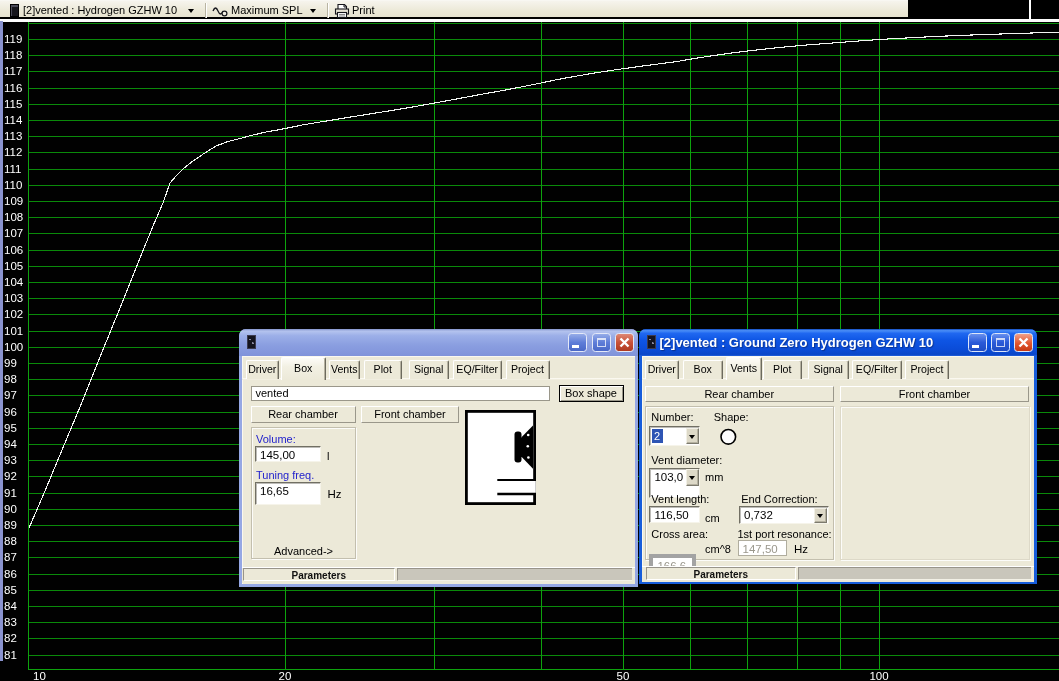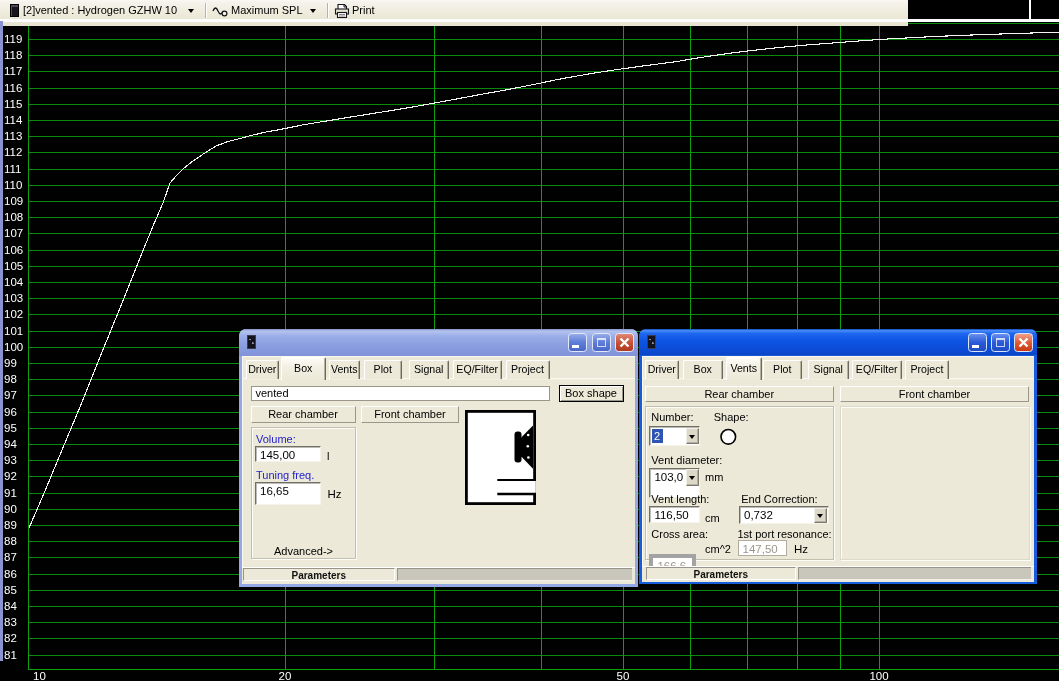--- a/index.html
+++ b/index.html
@@ -97,21 +97,21 @@
       <text x="4" y="626">83</text>
       <text x="4" y="642">82</text>
       <text x="4" y="659">81</text>
       <text x="33" y="680">10</text>
       <text x="285" y="680" text-anchor="middle">20</text>
       <text x="623" y="680" text-anchor="middle">50</text>
       <text x="879" y="680" text-anchor="middle">100</text>
     </g>
     <polyline points="29,528 45,491 62,450 80,407 100,357 120,308 140,258 153,226 163,203 170,183 176,176 184,168 193,161 204,153.5 216,146 228,141.5 240,138.5 253,135 266,132 284,128.8 302,125 322,121.7 342,118.4 362,115.2 382,112 402,108.8 418,106 434,103.1 450,100.2 466,97.2 482,94.2 500,91.0 520,87.2 539,83.4 558,79.4 577,76.0 596,72.8 614,70.0 634,67.2 655,64.4 677,61.5 700,57.6 727,53.6 748,50.9 780,47.4 804,45.2 830,43.2 856,41.2 882,39.3 910,37.8 935,36.5 959,35.5 985,34.5 1010,33.7 1035,32.9 1059,32.2" fill="none" stroke="#f2f5f2" stroke-width="1.1" shape-rendering="crispEdges"></polyline>
   </svg>
-<div style="position:absolute;left:0;top:0;width:908px;height:26px;background:linear-gradient(180deg,#f6f4ed 0%,#ece9d8 60%,#e7e3d0 100%);border-top:1px solid #f8f7f2;box-sizing:border-box">
+<div style="position:absolute;left:0;top:0;width:908px;height:17px;background:linear-gradient(180deg,#f6f4ed 0%,#ece9d8 60%,#e7e3d0 100%);border-top:1px solid #f8f7f2;box-sizing:border-box">
     <div style="position:absolute;left:10px;top:3px;width:9px;height:13px;background:#16161c;border:1px solid #000;box-sizing:border-box;box-shadow:inset 1px 2px 0 #4a4a58"></div>
     <div class="tbt" style="left:23px;top:3px">[2]vented : Hydrogen GZHW 10</div>
     <div style="position:absolute;left:188px;top:8px;width:0;height:0;border-left:3.5px solid transparent;border-right:3.5px solid transparent;border-top:4px solid #000"></div>
     <div style="position:absolute;left:205px;top:2px;width:1px;height:15px;background:#b8b4a2;border-right:1px solid #fff"></div>
     <svg style="position:absolute;left:212px;top:3px" width="18" height="13" viewBox="0 0 18 13">
       <path d="M1 7 Q3.5 1 6 7 Q8.5 13 11 7" fill="none" stroke="#16161c" stroke-width="1.3"></path>
       <circle cx="12.5" cy="9.5" r="2.4" fill="#f4f2e4" stroke="#16161c" stroke-width="1.2"></circle>
     </svg>
     <div class="tbt" style="left:231px;top:3px">Maximum SPL</div>
     <div style="position:absolute;left:310px;top:8px;width:0;height:0;border-left:3.5px solid transparent;border-right:3.5px solid transparent;border-top:4px solid #000"></div>
@@ -178,20 +178,21 @@
       <line x1="32.3" y1="84" x2="71" y2="84" stroke="#000" stroke-width="2.6"></line>
     </svg>
     <div style="position:absolute;left:3px;top:238.3px;width:392.5px;height:15.5px;background:#ece9d8;border-top:1px solid #fff"></div>
     <div style="position:absolute;left:4px;top:239.3px;width:151.5px;height:13.5px;background:#ece9d8;border:1px solid #98948a;border-right-color:#fff;border-bottom-color:#fff;box-sizing:border-box;text-align:center;font:bold 10px 'Liberation Sans',sans-serif;line-height:13px;color:#111">Parameters</div>
     <div style="position:absolute;left:157.5px;top:239.3px;width:235.0px;height:13.5px;background:#c9c6bb;border:1px solid #98948a;border-right:none;border-bottom-color:#f2f0e6;box-sizing:border-box"></div>
   </div>
 <div style="position:absolute;left:638.5px;top:328.5px;width:398.5px;height:255px">
     <div style="position:absolute;inset:0;background:#175ddb;border-radius:7px 7px 0 0"></div>
     <div style="position:absolute;left:0;top:0;width:100%;height:27px;border-radius:7px 7px 0 0;background:linear-gradient(180deg,#0c46bb 0%,#4a8ef8 6%,#2068f0 16%,#0e55e4 42%,#0b4cd8 75%,#0a46c8 94%,#2260dc 100%)"></div>
     <div style="position:absolute;left:8px;top:6px;width:9px;height:14px;background:#14141e;border:1px solid #3c3c50;box-sizing:border-box;background-image:radial-gradient(circle at 30% 30%, #8a8aa0 0.8px, transparent 1px),radial-gradient(circle at 70% 60%, #8a8aa0 0.8px, transparent 1px)"></div>
+    <div style="position:absolute;left:21px;top:6px;font:bold 13px 'Liberation Sans',sans-serif;color:#fff;letter-spacing:0;text-shadow:1px 1px 1px rgba(10,30,90,.55);white-space:nowrap">[2]vented : Ground Zero Hydrogen GZHW 10</div>
     <div style="position:absolute;left:329px;top:4.5px;width:19px;height:19px;border-radius:3.5px;border:1px solid #dce6fa;background:linear-gradient(180deg,#6890ee 0%,#2a5ad8 50%,#1e4cc4 100%);box-sizing:border-box">
       <div style="position:absolute;left:3px;bottom:3px;width:7px;height:3px;background:#fff"></div>
     </div>
     <div style="position:absolute;left:352.5px;top:4.5px;width:19px;height:19px;border-radius:3.5px;border:1px solid #dce6fa;background:linear-gradient(180deg,#6890ee 0%,#2a5ad8 50%,#1e4cc4 100%);box-sizing:border-box">
       <div style="position:absolute;left:4px;top:4px;width:9px;height:9px;border:1.5px solid rgba(255,255,255,.75);border-top-width:2.5px;box-sizing:border-box"></div>
     </div>
     <div style="position:absolute;left:375.5px;top:4.5px;width:19px;height:19px;border-radius:3.5px;border:1px solid #dce6fa;background:linear-gradient(180deg,#f0a088 0%,#e2552e 55%,#c63a14 100%);box-sizing:border-box">
       <svg width="17" height="17" viewBox="0 0 17 17" style="position:absolute;left:0;top:0">
         <path d="M4.5 4.5 L12.5 12.5 M12.5 4.5 L4.5 12.5" stroke="#fff" stroke-width="2.4"></path>
       </svg>
@@ -229,19 +230,19 @@
     <div style="font:11px 'Liberation Sans',sans-serif;color:#000;white-space:nowrap;position:absolute;left:12.8px;top:164.7px">Vent length:</div>
     <div style="position:absolute;background:#fff;border:1px solid #716f63;border-bottom-color:#f6f4ea;border-right-color:#f6f4ea;box-shadow:inset 1px 1px 0 rgba(90,88,78,.4);box-sizing:border-box;font:11.5px 'Liberation Sans',sans-serif;padding:2px 0 0 4px;color:#000;left:10.9px;top:177.6px;width:51px;height:17.4px">116,50</div>
     <div style="font:11px 'Liberation Sans',sans-serif;color:#000;white-space:nowrap;position:absolute;left:66.5px;top:183px">cm</div>
     <div style="font:11px 'Liberation Sans',sans-serif;color:#000;white-space:nowrap;position:absolute;left:102.7px;top:164.7px">End Correction:</div>
     <div style="position:absolute;background:#fff;border:1px solid #716f63;border-bottom-color:#f6f4ea;border-right-color:#f6f4ea;box-shadow:inset 1px 1px 0 rgba(90,88,78,.4);box-sizing:border-box;font:11.5px 'Liberation Sans',sans-serif;padding:2px 13px 0 4px;color:#000;left:100.5px;top:177.6px;width:89.8px;height:18.1px">0,732</div>
     <div style="position:absolute;left:175px;top:179.1px;width:13.5px;height:15.1px;background:#ddd9c8;border:1px solid #f2f0e6;border-right-color:#7c7a6e;border-bottom-color:#7c7a6e;box-shadow:inset -1px -1px 0 #b5b1a0;box-sizing:border-box">
       <div style="position:absolute;left:50%;top:50%;margin:-1.5px 0 0 -3.5px;width:0;height:0;border-left:3.5px solid transparent;border-right:3.5px solid transparent;border-top:4px solid #000"></div>
     </div>
     <div style="font:11px 'Liberation Sans',sans-serif;color:#000;white-space:nowrap;position:absolute;left:12.8px;top:199.5px">Cross area:</div>
     <div style="position:absolute;background:#fff;border:4px solid #a3a3a3;box-sizing:border-box;font:11.5px 'Liberation Sans',sans-serif;padding:2px 0 0 4px;color:#9a978c;left:10.9px;top:225px;width:47px;height:16.2px">166,6</div>
-    <div style="font:11px 'Liberation Sans',sans-serif;color:#000;white-space:nowrap;position:absolute;left:66.5px;top:214.3px">cm^2</div>
+    <div style="font:11px 'Liberation Sans',sans-serif;color:#000;white-space:nowrap;position:absolute;left:66.5px;top:214.3px">cm^8</div>
     <div style="font:11px 'Liberation Sans',sans-serif;color:#000;white-space:nowrap;position:absolute;left:99px;top:199.5px">1st port resonance:</div>
     <div style="position:absolute;background:#fff;border:1px solid #b0ad9e;box-sizing:border-box;font:11.5px 'Liberation Sans',sans-serif;padding:2px 0 0 4px;color:#9a978c;left:99px;top:211.6px;width:49.8px;height:16.2px">147,50</div>
     <div style="font:11px 'Liberation Sans',sans-serif;color:#000;white-space:nowrap;position:absolute;left:155.5px;top:214.3px;font-size:11.5px">Hz</div>
     <div style="position:absolute;left:3px;top:237px;width:392.5px;height:15.5px;background:#ece9d8;border-top:1px solid #fff"></div>
     <div style="position:absolute;left:7px;top:238px;width:150.5px;height:13.5px;background:#ece9d8;border:1px solid #98948a;border-right-color:#fff;border-bottom-color:#fff;box-sizing:border-box;text-align:center;font:bold 10px 'Liberation Sans',sans-serif;line-height:13px;color:#111">Parameters</div>
     <div style="position:absolute;left:159.5px;top:238px;width:233.0px;height:13.5px;background:#c9c6bb;border:1px solid #98948a;border-right:none;border-bottom-color:#f2f0e6;box-sizing:border-box"></div>
   </div>
 </body></html>

